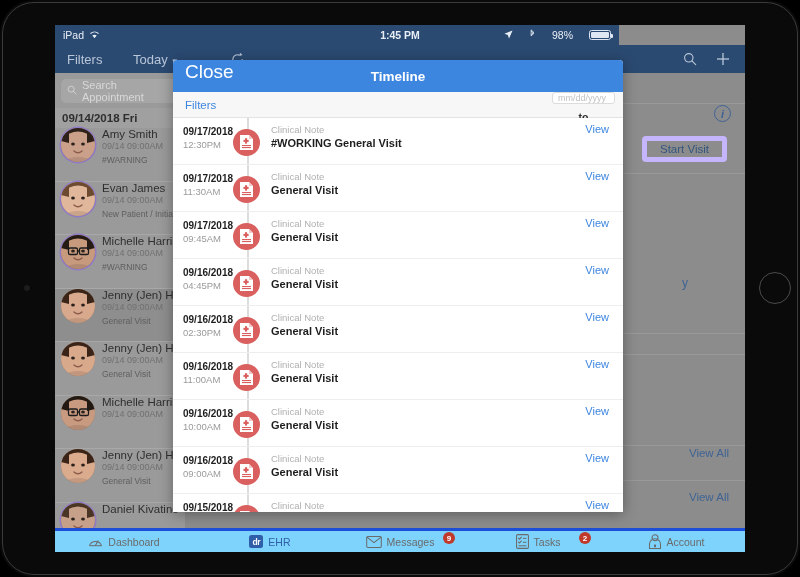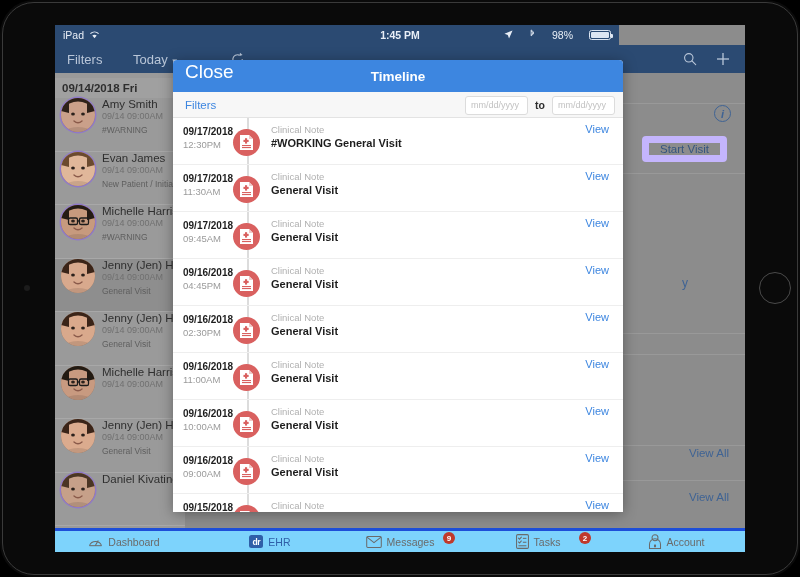--- a/index.html
+++ b/index.html
@@ -127,21 +127,21 @@
 
   
   #right-bg {
     position: absolute; left: 130px; top: 48px;
     width: 560px; height: 455px;
     background: #8c8c8c;
   }
   #start-visit-btn {
     position: absolute; right: 18px; top: 63px;
     width: 85px; height: 26px;
-    border: 7px solid #c4b5fd; border-radius: 4px;
+    border: 5px solid #c4b5fd; border-radius: 4px;
     color: #35557f; font-size: 11.5px;
     display: flex; align-items: center; justify-content: center;
   }
   .bg-divider { position: absolute; left: 0; width: 560px; height: 1px; background: #999; }
   .bg-viewall {
     position: absolute; right: 16px;
     color: #3f6394; font-size: 11.5px;
   }
   #bg-note-text {
     position: absolute; right: 12px; top: 478px;
@@ -186,21 +186,21 @@
     border-bottom: 1px solid #e3e3e3;
     position: relative;
   }
   #filters-link {
     position: absolute; left: 12px; top: 0; height: 26px;
     display: flex; align-items: center;
     font-size: 11.5px; color: #3d86e0;
   }
   #date-range {
     position: absolute; right: 8px; top: 0; height: 26px;
-    display: flex; align-items: center; gap: 7px;
+    display: flex; align-items: center; gap: 7px; flex-direction: column;
   }
   .date-input {
     width: 63px; height: 19px;
     border: 1px solid #dcdcdc; border-radius: 3px;
     background: #fff; color: #c2c2c2;
     font-size: 9px; display: flex; align-items: center;
     padding-left: 5px;
     font-family: "Liberation Sans", sans-serif;
   }
   #range-to { font-size: 10.5px; font-weight: bold; color: #2d2d2d; }
@@ -333,20 +333,29 @@
       </div>
       <div class="nav-btn" id="nav-add">
         <svg width="16" height="16" viewBox="0 0 16 16">
           <line x1="8" y1="2" x2="8" y2="14" stroke="#b9c6d8" stroke-width="1.3"></line>
           <line x1="2" y1="8" x2="14" y2="8" stroke="#b9c6d8" stroke-width="1.3"></line>
         </svg>
       </div>
     </div>
 
     <div id="left-col">
+      <div id="search-box">
+        <span>
+          <svg width="10" height="10" viewBox="0 0 12 12">
+            <circle cx="5" cy="5" r="3.6" stroke="#d8d8d8" stroke-width="1" fill="none"></circle>
+            <line x1="7.6" y1="7.6" x2="10.8" y2="10.8" stroke="#d8d8d8" stroke-width="1" stroke-linecap="round"></line>
+          </svg>
+        </span>
+        <span>Search Appointment</span>
+      </div>
       <div id="date-header">09/14/2018 Fri</div>
       <div id="appt-list">
           <div class="appt-row">
             <div class="avatar ring">
               <svg width="34" height="34" viewBox="0 0 34 34">
     <rect width="34" height="34" fill="#caa08a"></rect>
     <path d="M0 11 Q17 -4 34 11 L34 0 L0 0 Z" fill="#2e2119"></path>
     <path d="M0 13 Q2 4 8 3 L8 15 Z" fill="#2e2119"></path>
     <path d="M34 13 Q32 4 26 3 L26 15 Z" fill="#2e2119"></path>
     <ellipse cx="12" cy="16" rx="1.9" ry="1.6" fill="#2a211c"></ellipse>

